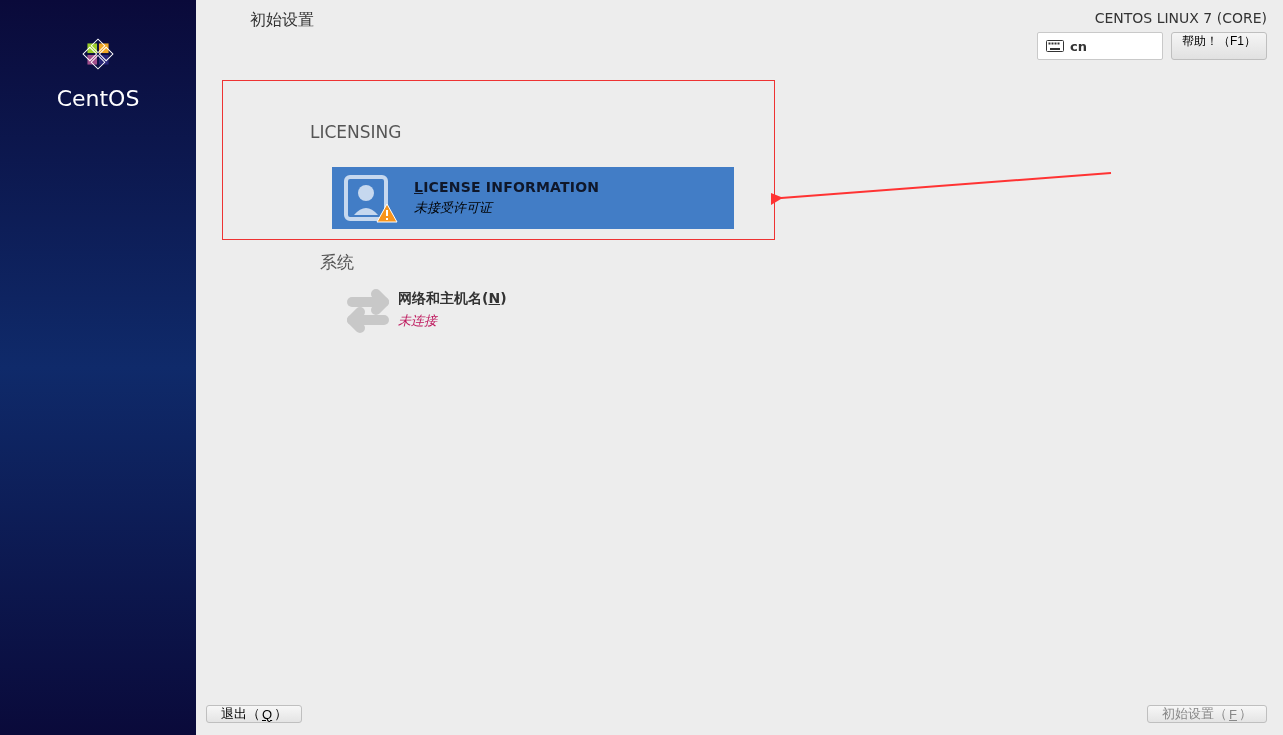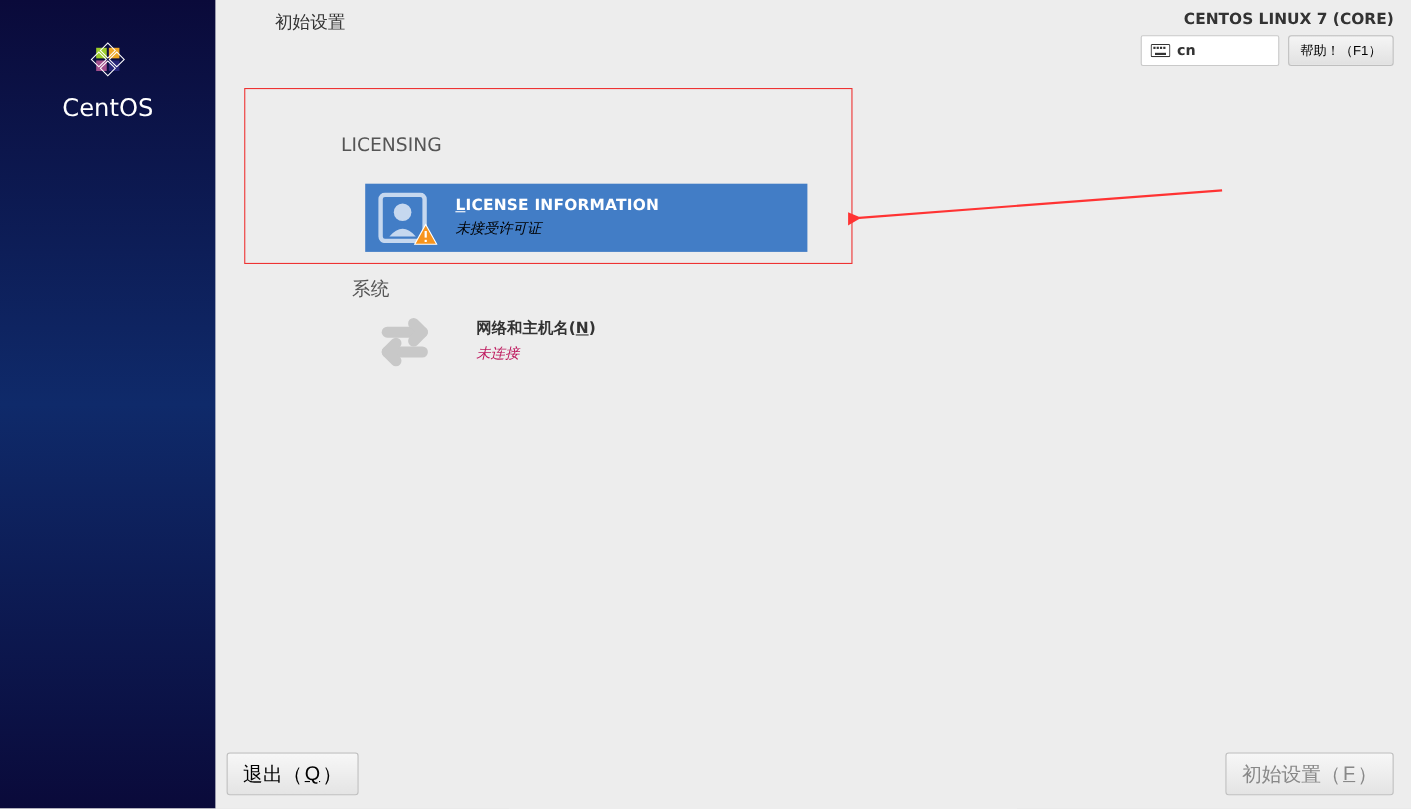--- a/index.html
+++ b/index.html
@@ -11,63 +11,63 @@
   .centos-logo { display: flex; flex-direction: column; align-items: center; gap: 8px; }
   .centos-logo svg { width: 48px; height: 48px; }
   .centos-logo-text { color: #fff; font-size: 22px; font-weight: 500; }
 
   
   .main { flex: 1; height: 100%; background: #ededed; position: relative; display: flex; flex-direction: column; }
 
   .topbar { display: flex; justify-content: space-between; align-items: flex-start; padding: 10px 16px 0 18px; margin-left: 36px; }
   .page-title { font-size: 16px; color: #333; font-weight: 500; }
   .topright { display: flex; flex-direction: column; align-items: flex-end; gap: 6px; }
-  .os-name { font-size: 14px; color: #333; font-weight: 700; text-align: right; }
+  .os-name { font-size: 14px; color: #333; font-weight: 400; text-align: right; }
   .topright-row { display: flex; gap: 8px; }
   .keyboard-ind { background: #fff; border: 1px solid #c9c9c9; border-radius: 2px; padding: 3px 8px; display: flex; align-items: center; gap: 6px; height: 28px; width: 126px; }
   .keyboard-ind .kbd-icon { width: 18px; height: 12px; }
   .keyboard-ind .kbd-label { font-weight: 700; font-size: 13px; }
-  .help-btn { background: linear-gradient(180deg, #f5f5f5 0%, #e1e1e1 100%); border: 1px solid #bfbfbf; border-radius: 3px; height: 28px; padding: 0 10px; font-size: 12px; display: flex; align-items: center; gap: 4px; }
+  .help-btn { background: linear-gradient(180deg, #f5f5f5 0%, #e1e1e1 100%); border: 1px solid #bfbfbf; border-radius: 3px; height: 28px; padding: 0 10px; font-size: 12px; display: flex; align-items: flex-start; gap: 4px; }
 
   .content { flex: 1; padding: 10px 26px 0 26px; position: relative; }
 
   .highlight-box { position: absolute; left: 26px; top: 20px; width: 553px; height: 160px; border: 1px solid #e33; }
 
   .section-title { font-size: 17px; color: #555; font-weight: 500; margin-top: 10px; margin-left: 88px; }
 
   .licensing-section .section-title { margin-top: 52px; }
 
   .license-item { margin-left: 110px; margin-top: 25px; width: 402px; height: 62px; background: #427dc6; display: flex; align-items: center; gap: 18px; padding: 8px 10px; cursor: pointer; }
   .license-item .icon-wrap { width: 54px; height: 46px; position: relative; }
   .license-item .labels { display: flex; flex-direction: column; gap: 4px; }
-  .license-item .lbl-title { color: #ffffff; font-weight: 600; font-size: 14px; letter-spacing: 0.2px; }
+  .license-item .lbl-title { color: #0f172a; font-weight: 600; font-size: 14px; letter-spacing: 0.2px; }
   .license-item .lbl-title .underline { text-decoration: underline; }
   .license-item .lbl-sub { color: #000000; font-style: italic; font-size: 13px; }
   .license-item .warn-triangle { position: absolute; right: -2px; bottom: -2px; }
 
   .system-section { margin-top: 22px; }
   .system-section .section-title { margin-left: 98px; }
-  .network-item { margin-left: 120px; margin-top: 12px; display: flex; align-items: center; gap: 39px; cursor: pointer; }
+  .network-item { margin-left: 120px; margin-top: 12px; display: flex; align-items: center; gap: 4px; cursor: pointer; }
   .network-item .icon-wrap { width: 52px; height: 48px; }
   .network-item .labels .lbl-title { font-weight: 700; font-size: 14px; color: #333; }
   .network-item .labels .lbl-title .underline { text-decoration: underline; }
   .network-item .labels .lbl-sub { color: #be185d; font-style: italic; font-size: 13px; margin-top: 4px; }
 
   .user-section { margin-top: 24px; }
   .user-section .section-title { margin-left: 98px; }
   .user-item { margin-left: 128px; margin-top: 14px; display: flex; align-items: center; gap: 26px; cursor: pointer; }
   .user-item .icon-wrap { width: 46px; height: 48px; }
   .user-item .labels .lbl-title { font-weight: 700; font-size: 14px; color: #333; }
   .user-item .labels .lbl-title .underline { text-decoration: underline; }
   .user-item .labels .lbl-sub { color: #666; font-style: italic; font-size: 13px; margin-top: 4px; }
 
   .arrow { position: absolute; left: 575px; top: 108px; width: 350px; height: 40px; pointer-events: none; }
 
   .footer { display: flex; justify-content: space-between; align-items: center; padding: 0 16px 12px 10px; }
-  .btn { background: linear-gradient(180deg, #f7f7f7 0%, #e4e4e4 100%); border: 1px solid #bfbfbf; border-radius: 3px; height: 39px; padding: 0 14px; font-size: 18px; display: inline-flex; align-items: center; gap: 2px; cursor: pointer; }
+  .btn { background: linear-gradient(180deg, #f7f7f7 0%, #e4e4e4 100%); border: 1px solid #bfbfbf; border-radius: 3px; height: 18px; padding: 0 14px; font-size: 13px; display: inline-flex; align-items: center; gap: 2px; cursor: pointer; }
   .btn.finish { color: #888; }
   .btn .underline { text-decoration: underline; }
 </style>
 </head>
 <body>
 
 <div class="sidebar">
   <div class="centos-logo">
     <svg viewBox="0 0 100 100">
       <g transform="translate(50,50)">

